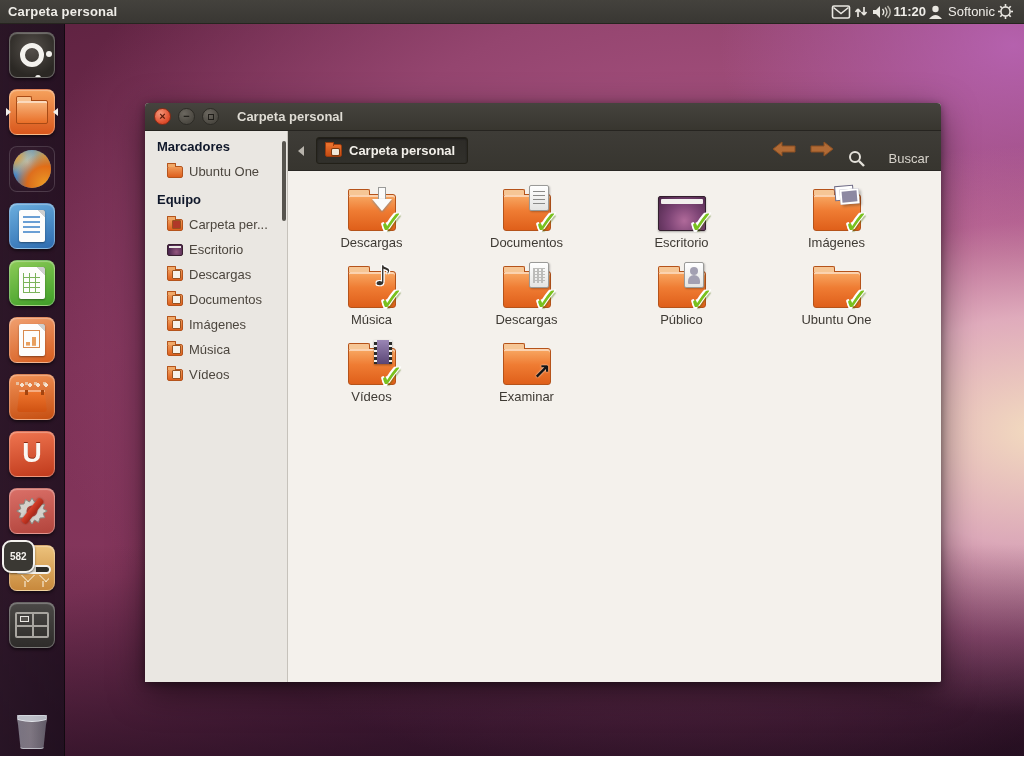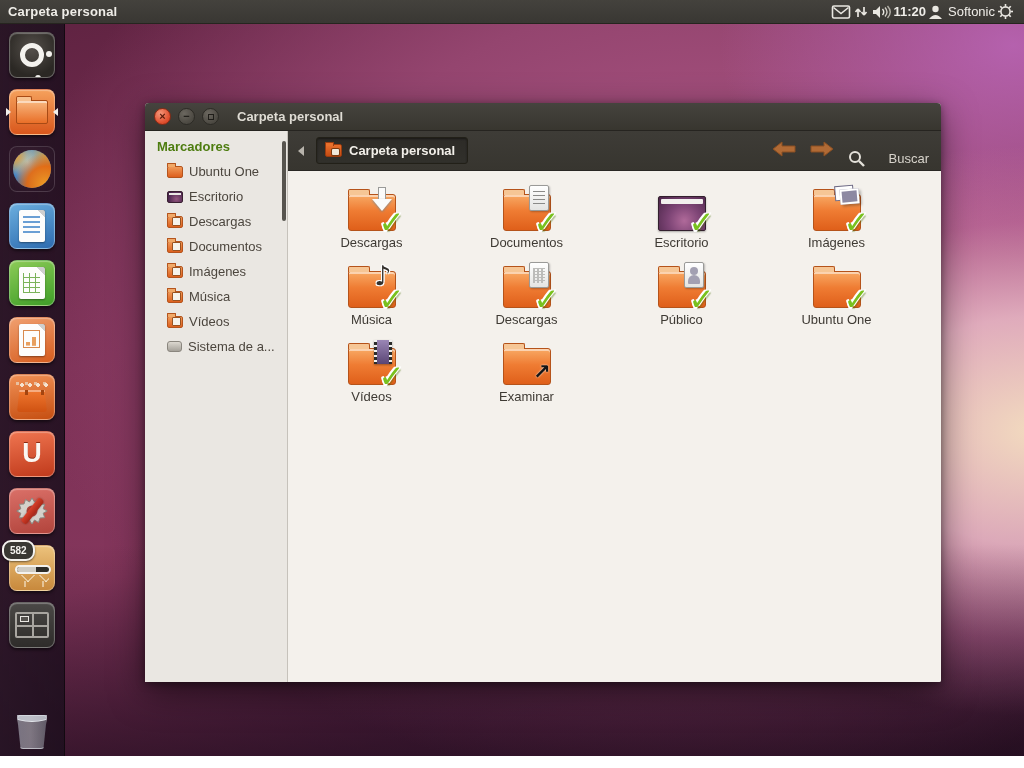--- a/index.html
+++ b/index.html
@@ -93,21 +93,21 @@
   .t-uone { background:linear-gradient(170deg,#ef7550,#c03a1c); }
   .uone-u { font-size:27px; font-weight:bold; color:#fbf7f2; text-shadow:0 -1px 0 #8a2a10; margin-top:-2px; }
 
   .t-settings { background:linear-gradient(170deg,#da7068,#b2443c); }
   .wrench { position:absolute; width:7px; height:30px; background:linear-gradient(90deg,#d8402a,#a82818);
     border-radius:3px; transform:rotate(38deg); box-shadow:0 0 2px rgba(0,0,0,.4); }
 
   .t-update { background:linear-gradient(180deg,#ecc27c,#c8893c); }
   .badge { position:absolute; top:-4px; left:-6px; background:#3a3833; color:#f4f2ee;
     border:2px solid #f4f2ee; border-radius:9px; font-size:10px; font-weight:bold;
-    padding:2px 6px; line-height:13px; z-index:5; box-shadow:0 1px 2px rgba(0,0,0,.5); }
+    padding:8px 6px; line-height:13px; z-index:5; box-shadow:0 1px 2px rgba(0,0,0,.5); }
   .prog { position:absolute; top:19px; left:5px; width:36px; height:9px; background:#2e2c28;
     border:2px solid #f4f2ee; border-radius:6px; overflow:hidden; }
   .prog-fill { position:absolute; left:0; top:0; bottom:0; width:58%; background:#cfccc4; }
   .up-arrows { position:absolute; bottom:3px; left:9px; width:30px; height:12px;
     background:
       linear-gradient(45deg, transparent 46%, rgba(250,240,220,.55) 46% 54%, transparent 54%) 0 0/12px 7px no-repeat,
       linear-gradient(-45deg, transparent 46%, rgba(250,240,220,.55) 46% 54%, transparent 54%) 6px 0/12px 7px no-repeat,
       linear-gradient(90deg, transparent 40%, rgba(250,240,220,.55) 40% 60%, transparent 60%) 3px 6px/6px 6px no-repeat,
       linear-gradient(45deg, transparent 46%, rgba(250,240,220,.55) 46% 54%, transparent 54%) 18px 0/12px 7px no-repeat,
       linear-gradient(-45deg, transparent 46%, rgba(250,240,220,.55) 46% 54%, transparent 54%) 24px 0/12px 7px no-repeat,
@@ -139,21 +139,21 @@
     justify-content:center; font-size:11px; font-weight:bold; line-height:1; cursor:default; }
   .wbtn.close { background:radial-gradient(circle at 35% 30%, #f5977a, #e0502f 65%, #c03d20);
     border:1px solid #8a2a14; color:#5a1a0a; }
   .wbtn.minmax { background:radial-gradient(circle at 35% 30%, #6b675f, #4c4942 70%);
     border:1px solid #2c2a25; color:#1f1d19; }
   .wbtn .sq { width:6px; height:6px; border:1.5px solid #1f1d19; }
   .wtitle { font-size:13px; font-weight:bold; color:#dfdcd4; padding-left:18px; }
 
   .sidebar { position:absolute; left:0; top:28px; width:143px; bottom:0;
     background:#eae7e2; border-right:1px solid #c6c2bb; overflow:hidden; }
-  .sb-hdr { font-size:13px; font-weight:bold; color:#4d7c0f; padding:8px 17px 5px 12px; }
+  .sb-hdr { font-size:13px; font-weight:bold; color:#0f172a; padding:8px 17px 5px 12px; }
   .sb-item { display:flex; align-items:center; gap:6px; height:25px; padding-left:22px;
     font-size:13px; color:#4c463e; white-space:nowrap; }
   .sb-scroll { position:absolute; right:1px; top:10px; width:4px; height:80px;
     background:#57544e; border-radius:2px; }
 
   .mi { width:16px; height:12px; border-radius:2px; position:relative; flex:none; }
   .mi-folder { background:linear-gradient(#f09a58,#dd5f1d); border:1px solid #b5541c; }
   .mi-folder::before { content:""; position:absolute; top:-4px; left:-1px; width:7px; height:3px;
     background:#f0a968; border:1px solid #b5541c; border-bottom:none; border-radius:1px 1px 0 0; }
   .mi-chip::after { content:""; position:absolute; right:1px; bottom:1px; width:7px; height:7px;
@@ -398,20 +398,25 @@
       <span class="wtitle">Carpeta personal</span>
     </div>
 
     <div class="sidebar" id="sidebar">
       <div class="sb-scroll"></div>
     <div class="sb-hdr">Marcadores</div>
         <div class="sb-item">
           <span class="mi mi-folder"></span>
           <span>Ubuntu One</span>
         </div>
+        <div class="sb-hdr">Equipo</div>
+        <div class="sb-item">
+          <span class="mi mi-folder mi-chip mi-home"></span>
+          <span>Carpeta per...</span>
+        </div>
         <div class="sb-item">
           <span class="mi mi-desktop"></span>
           <span>Escritorio</span>
         </div>
         <div class="sb-item">
           <span class="mi mi-folder mi-chip"></span>
           <span>Descargas</span>
         </div>
         <div class="sb-item">
           <span class="mi mi-folder mi-chip"></span>
@@ -421,24 +426,20 @@
           <span class="mi mi-folder mi-chip"></span>
           <span>Imágenes</span>
         </div>
         <div class="sb-item">
           <span class="mi mi-folder mi-chip"></span>
           <span>Música</span>
         </div>
         <div class="sb-item">
           <span class="mi mi-folder mi-chip"></span>
           <span>Vídeos</span>
-        </div>
-        <div class="sb-item">
-          <span class="mi mi-drive"></span>
-          <span>Sistema de a...</span>
         </div>
       </div>
 
     <div class="toolbar">
       <span class="tb-back-chevron"></span>
       <button class="crumb">
         <span class="crumb-ico"></span>
         <span>Carpeta personal</span>
       </button>
       <div class="tb-right">

